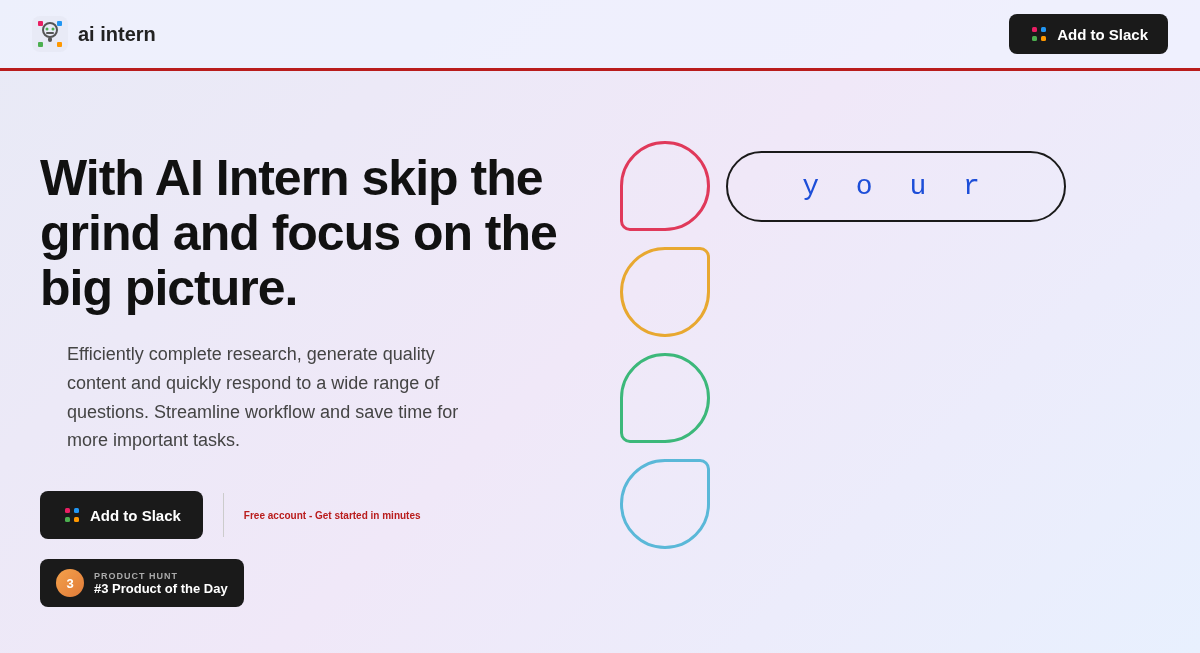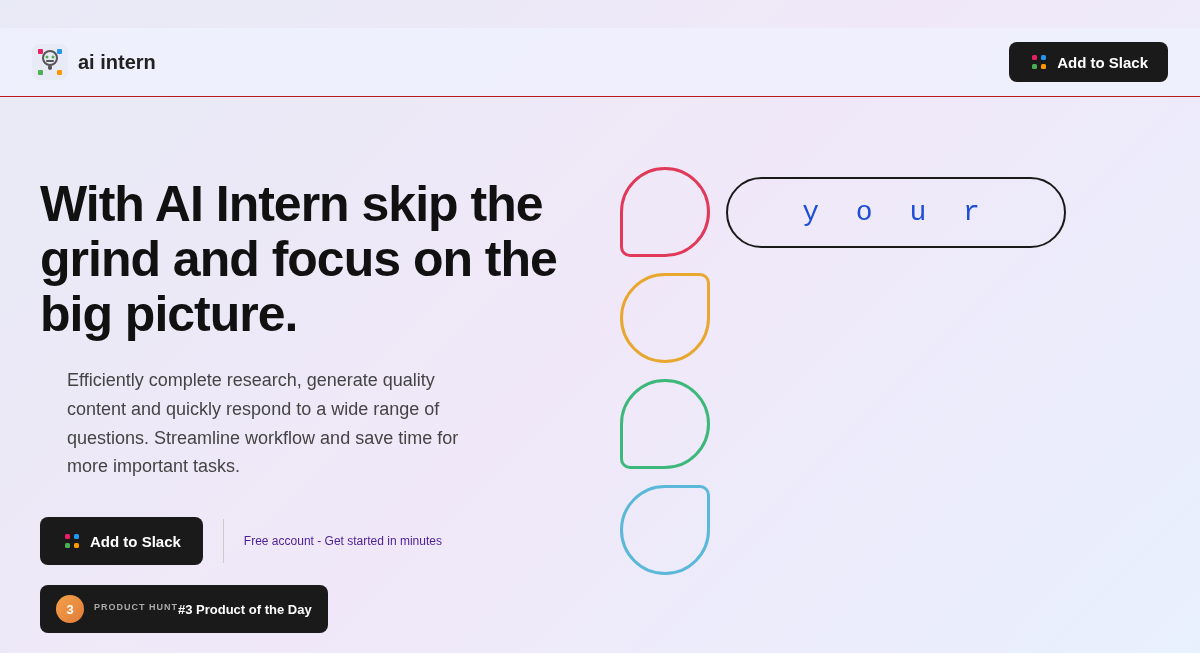--- a/index.html
+++ b/index.html
@@ -9,23 +9,22 @@
       min-height: 653px;
       overflow: hidden;
     }
 
     
     .header {
       display: flex;
       align-items: center;
       justify-content: space-between;
       padding: 14px 32px;
-      border-bottom: 1px solid #b91c1c;
+      border-bottom: 3px solid #b91c1c;
       background: rgba(240, 242, 255, 0.7);
-      margin-top: 28px;
     }
     .logo-area {
       display: flex;
       align-items: center;
       gap: 10px;
     }
     .logo-icon {
       width: 36px;
       height: 36px;
     }
@@ -105,23 +104,23 @@
       width: 1px;
       height: 44px;
       background: #ccc;
     }
     .free-account {
       display: flex;
       flex-direction: column;
       gap: 3px;
     }
     .free-account-main {
-      font-size: 12px;
-      color: #4c1d95;
-      font-weight: 400;
+      font-size: 10px;
+      color: #b91c1c;
+      font-weight: 700;
     }
     .free-account-sub {
       font-size: 12px;
       color: #888;
     }
     .product-hunt-badge {
       display: inline-flex;
       align-items: center;
       gap: 10px;
       background: #1a1a1a;
@@ -138,20 +137,21 @@
       display: flex;
       align-items: center;
       justify-content: center;
       font-size: 13px;
       font-weight: 800;
       color: #fff;
       position: relative;
     }
     .ph-text {
       display: flex;
+      flex-direction: column;
     }
     .ph-label {
       font-size: 9px;
       text-transform: uppercase;
       letter-spacing: 1px;
       color: #aaa;
       font-weight: 600;
     }
     .ph-value {
       font-size: 13px;

